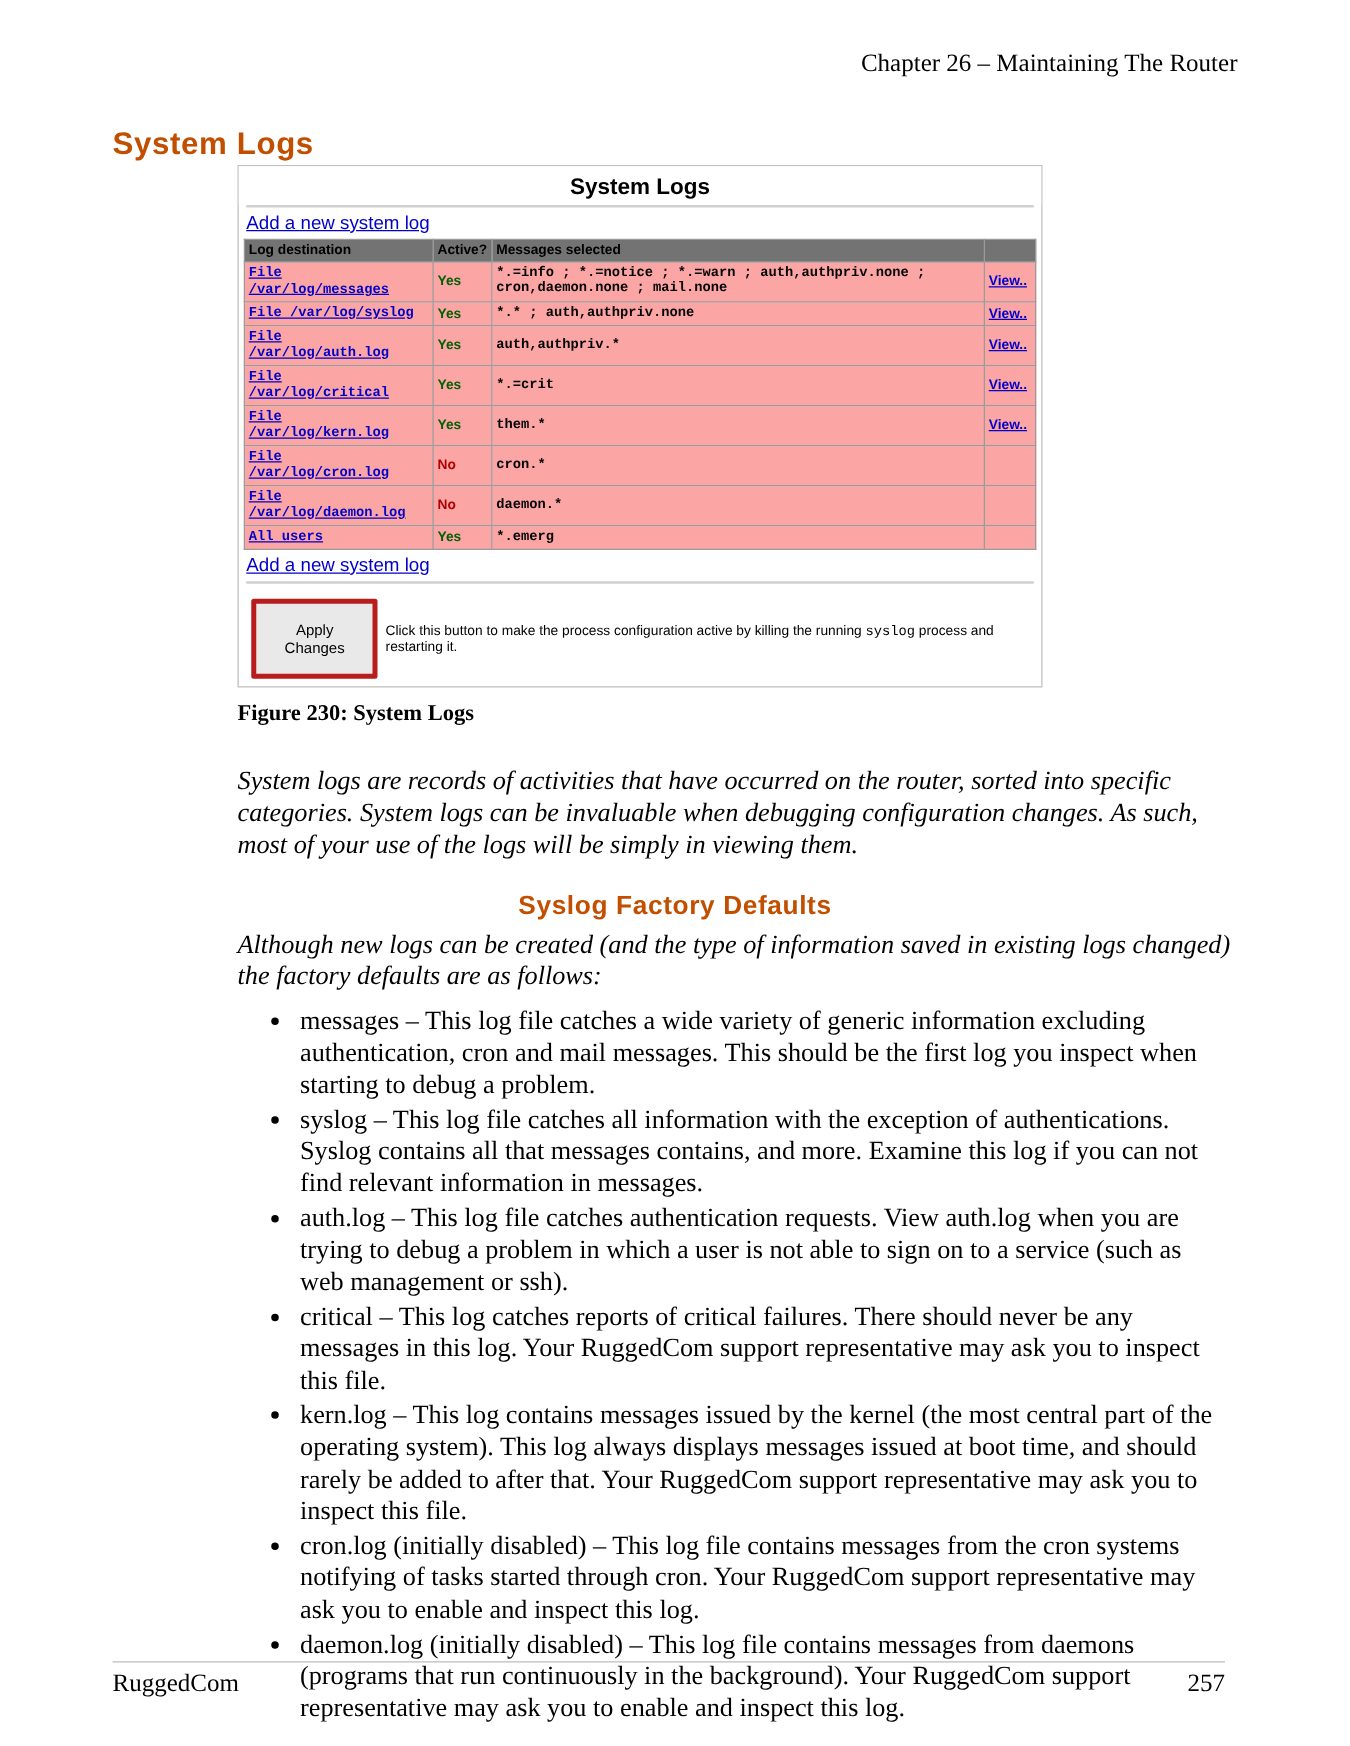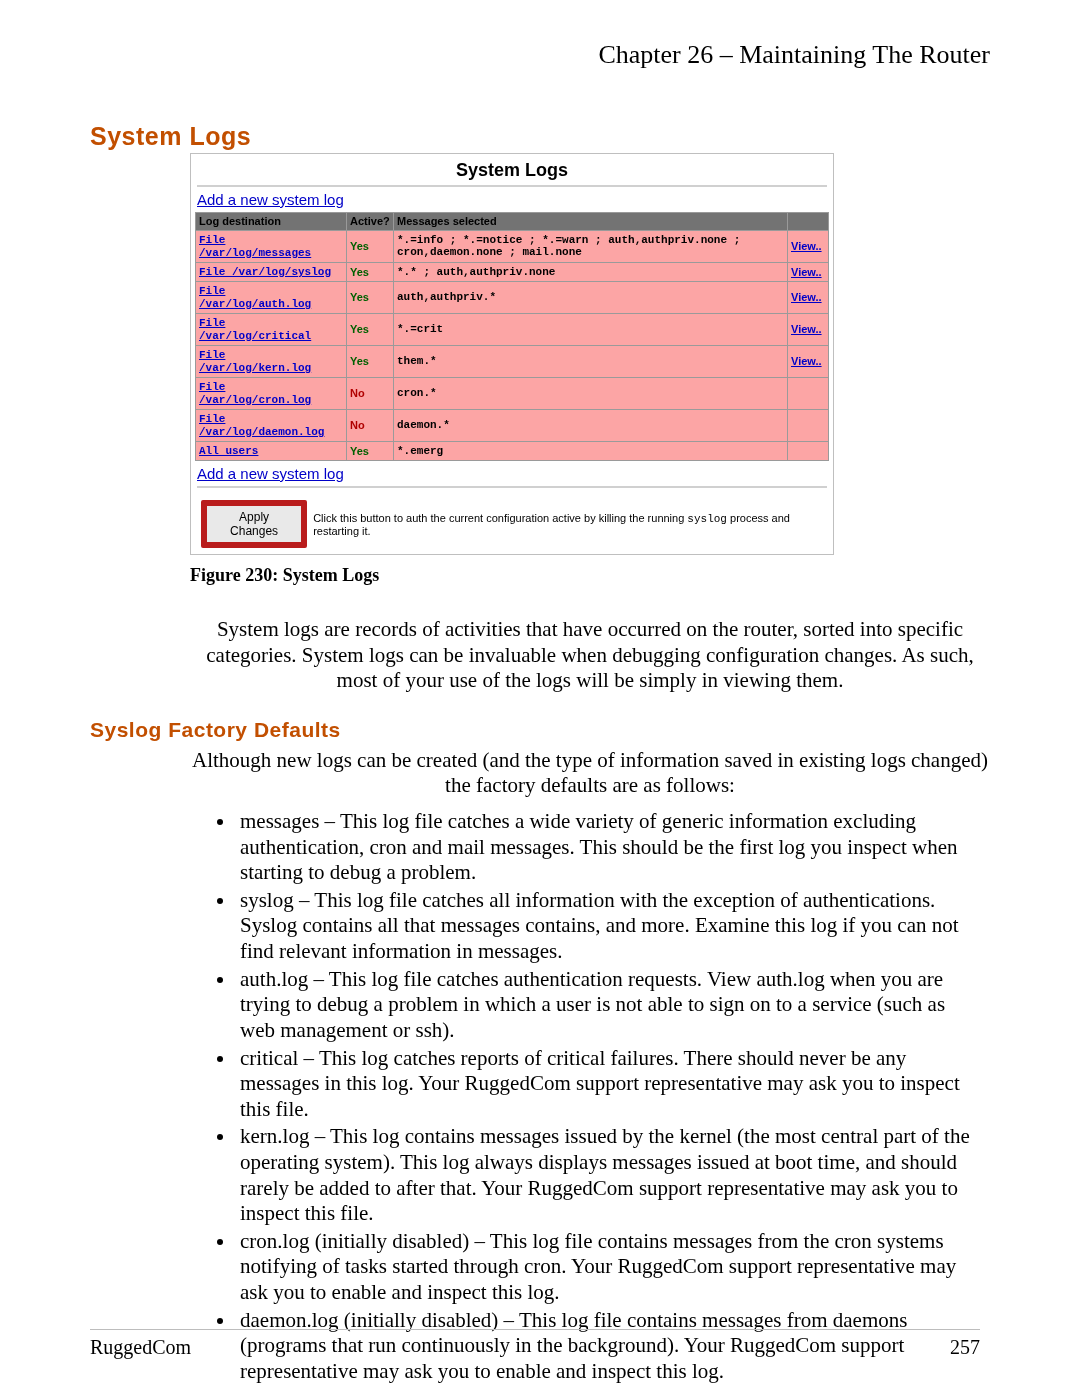--- a/index.html
+++ b/index.html
@@ -12,38 +12,39 @@
     width: 1080px;
     height: 1397px;
     margin: 0 auto;
     background: #fff;
     box-sizing: border-box;
     padding: 40px 90px 30px 90px;
     position: relative;
   }
   .chapter-title {
     text-align: right;
-    font-size: 26px;
-    margin-bottom: 52px;
+    font-size: 20px;
+    margin-bottom: 38px;
   }
   .h1 {
     font-family: Verdana, Geneva, sans-serif;
     font-weight: bold;
     font-size: 25px;
     color: #c24f00;
     letter-spacing: 0.5px;
     margin: 0 0 2px 0;
   }
   .h2 {
     font-family: Verdana, Geneva, sans-serif;
     font-weight: bold;
     font-size: 21px;
     color: #c24f00;
     letter-spacing: 0.5px;
     margin: 24px 0 6px 0;
+    text-align: center;
   }
   .screenshot {
     width: 642px;
     margin-left: 100px;
     border: 1px solid #bfbfbf;
     background: #fff;
     font-family: Verdana, Geneva, sans-serif;
     font-size: 11px;
     color: #000;
     position: relative;
@@ -114,38 +115,39 @@
     margin: 12px 4px 6px 10px;
     font-family: Verdana, Geneva, sans-serif;
     font-size: 11px;
     display: flex;
     align-items: center;
   }
   .apply-btn {
     font-family: Verdana, Geneva, sans-serif;
     font-size: 12px;
     background: #e9e9e9;
-    border: 6px solid #b91c1c;
+    border: 4px solid #b91c1c;
     border-radius: 2px;
-    padding: 4px 8px;
+    padding: 14px 8px;
     margin-right: 6px;
     cursor: pointer;
   }
   .apply-text .mono { font-size: 11px; }
   .fig-caption {
     font-family: "Times New Roman", Times, serif;
     font-size: 18px;
     font-weight: bold;
     margin: 10px 0 31px 100px;
   }
   .para {
     font-size: 21px;
     line-height: 1.22;
     margin: 0 0 10px 100px;
-    text-align: center;
+    text-align: left;
+    font-style: italic;
   }
   ul.bullets {
     margin: 4px 6px 0 128px;
     padding: 0;
     list-style: disc;
     font-size: 21px;
     line-height: 1.22;
   }
   ul.bullets li {
     margin: 0 0 2px 18px;
@@ -238,21 +240,21 @@
           </tr>
         </tbody>
     </table>
 
     <a class="ss-linklink">Add a new system log</a>
     <div class="ss-hr thin"></div>
 
     <div class="apply-row">
       <button class="apply-btn">Apply Changes</button>
       <span class="apply-text">
-        <span>Click this button to auth the current configuration active by killing the running </span><span class="mono">syslog</span><span> process and restarting it.</span>
+        <span>Click this button to make the process configuration active by killing the running </span><span class="mono">syslog</span><span> process and restarting it.</span>
       </span>
     </div>
   </div>
 
   <div class="fig-caption">Figure 230: System Logs</div>
 
   <p class="para">System logs are records of activities that have occurred on the router, sorted into specific categories.  System logs can be invaluable when debugging configuration changes.  As such, most of your use of the logs will be simply in viewing them.</p>
 
   <div class="h2">Syslog Factory Defaults</div>
 

